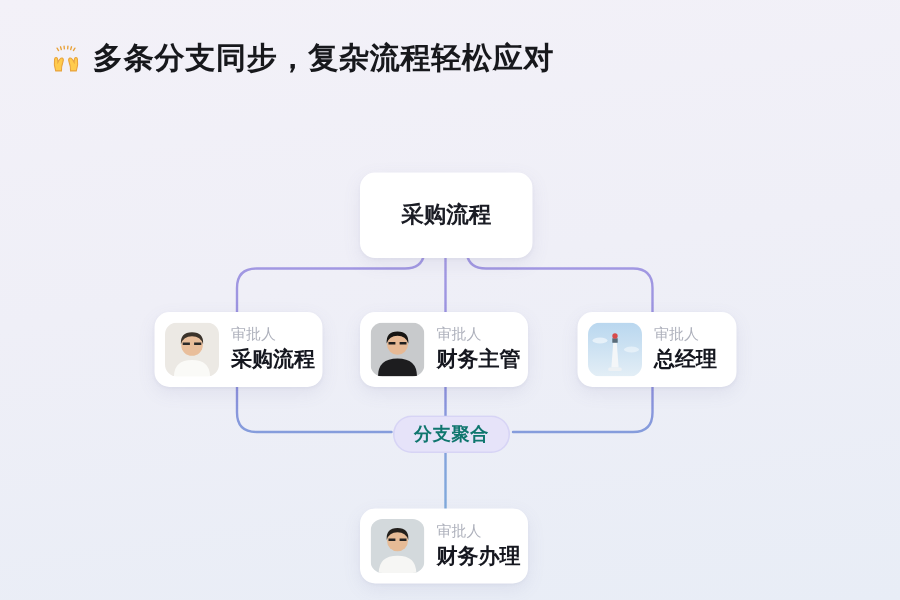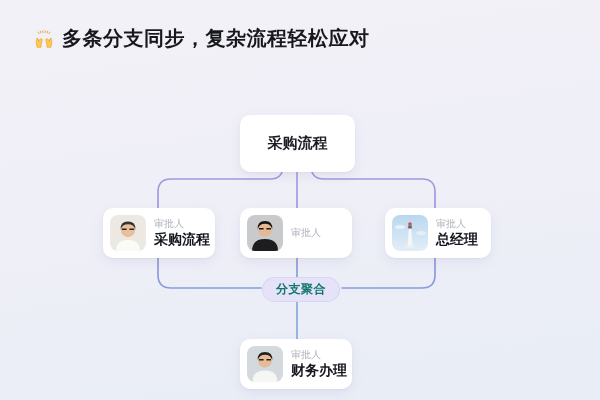--- a/index.html
+++ b/index.html
@@ -106,20 +106,21 @@
       <svg width="36" height="36" viewBox="0 0 36 36">
         <rect width="36" height="36" fill="#C8CACC"></rect>
         <path d="M5 36 Q5 24 18 24 Q31 24 31 36 Z" fill="#1D1D1F"></path>
         <circle cx="18" cy="14.5" r="7" fill="#E6B995"></circle>
         <path d="M10.8 14 Q10.2 6 18 6 Q25.8 6 25.2 14 Q23.6 8.8 18 8.8 Q12.4 8.8 10.8 14 Z" fill="#171513"></path>
         <path d="M12 13.8 h4.6 m2.8 0 h4.6" stroke="#1E1E1E" stroke-width="1.6" fill="none"></path>
       </svg>
     </span>
     <span class="card-texts">
       <span class="role-label">审批人</span>
+      <span class="person-name">财务主管</span>
     </span>
   </div>
 
   <div class="node approver-card" id="card-3">
     <span class="avatar">
       <svg width="36" height="36" viewBox="0 0 36 36">
         <defs>
           <linearGradient id="sky" x1="0" y1="0" x2="0" y2="1">
             <stop offset="0" stop-color="#B9D7EF"></stop>
               <stop offset="1" stop-color="#E3EEF6"></stop>

